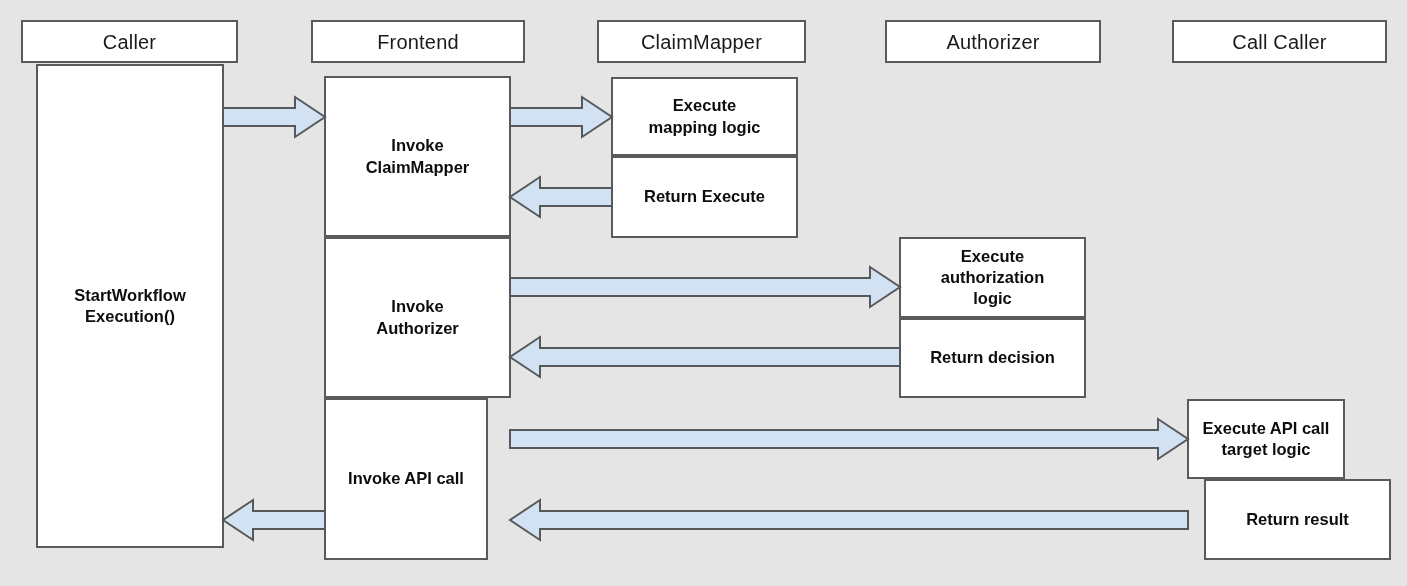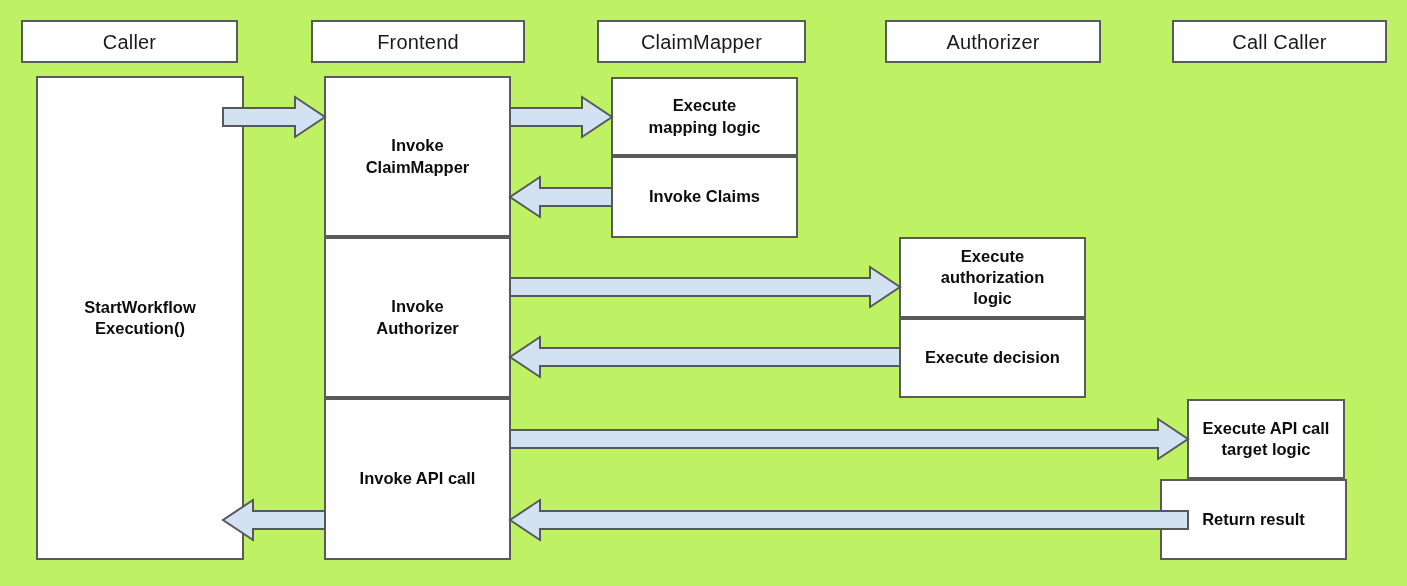--- a/index.html
+++ b/index.html
@@ -4,21 +4,21 @@
 <style>
   html, body {
     margin: 0;
     padding: 0;
     background: #000000;
   }
   #canvas {
     position: relative;
     width: 1407px;
     height: 586px;
-    background: #bef264;
+    background: #e5e5e5;
     overflow: hidden;
     font-family: "Liberation Sans", sans-serif;
   }
   
   .lifeline-header {
     position: absolute;
     background: #ffffff;
     border: 2px solid #5a5a5a;
     box-sizing: border-box;
     display: flex;
@@ -78,59 +78,59 @@
   </div>
 
   <div class="lifeline-header" style="left:885px; top:20px; width:216px; height:43px;">
     <span>Authorizer</span>
   </div>
 
   <div class="lifeline-header" style="left:1172px; top:20px; width:215px; height:43px;">
     <span>Call Caller</span>
   </div>
 
-  <div class="act-box" style="left:36px; top:76px; width:208px; height:484px;">
+  <div class="act-box" style="left:36px; top:64px; width:188px; height:484px;">
     <span>StartWorkflow
 Execution()</span>
   </div>
 
   <div class="act-box" style="left:324px; top:76px; width:187px; height:161px;">
     <span>Invoke
 ClaimMapper</span>
   </div>
   <div class="act-box" style="left:324px; top:237px; width:187px; height:161px;">
     <span>Invoke
 Authorizer</span>
   </div>
-  <div class="act-box" style="left:324px; top:398px; width:187px; height:162px;">
+  <div class="act-box" style="left:324px; top:398px; width:164px; height:162px;">
     <span>Invoke API call</span>
   </div>
 
   <div class="act-box" style="left:611px; top:77px; width:187px; height:79px;">
     <span>Execute
 mapping logic</span>
   </div>
   <div class="act-box" style="left:611px; top:156px; width:187px; height:82px;">
-    <span>Invoke Claims</span>
+    <span>Return Execute</span>
   </div>
 
   <div class="act-box" style="left:899px; top:237px; width:187px; height:81px;">
     <span>Execute
 authorization
 logic</span>
   </div>
   <div class="act-box" style="left:899px; top:318px; width:187px; height:80px;">
-    <span>Execute decision</span>
+    <span>Return decision</span>
   </div>
 
   <div class="act-box" style="left:1187px; top:399px; width:158px; height:80px;">
     <span>Execute API call
 target logic</span>
   </div>
-  <div class="act-box" style="left:1160px; top:479px; width:187px; height:81px;text-align:right;">
+  <div class="act-box" style="left:1204px; top:479px; width:187px; height:81px;text-align:right;">
     <span>Return result</span>
   </div>
 
   <div class="arrow" style="left:222px; top:95px; width:104px; height:44px;">
     <svg viewBox="0 0 104 44" preserveAspectRatio="none">
       <polygon class="arrow-shape" points="1,13 73,13 73,2 103,22 73,42 73,31 1,31"></polygon>
     </svg>
   </div>
 
   <div class="arrow" style="left:509px; top:95px; width:104px; height:44px;">

